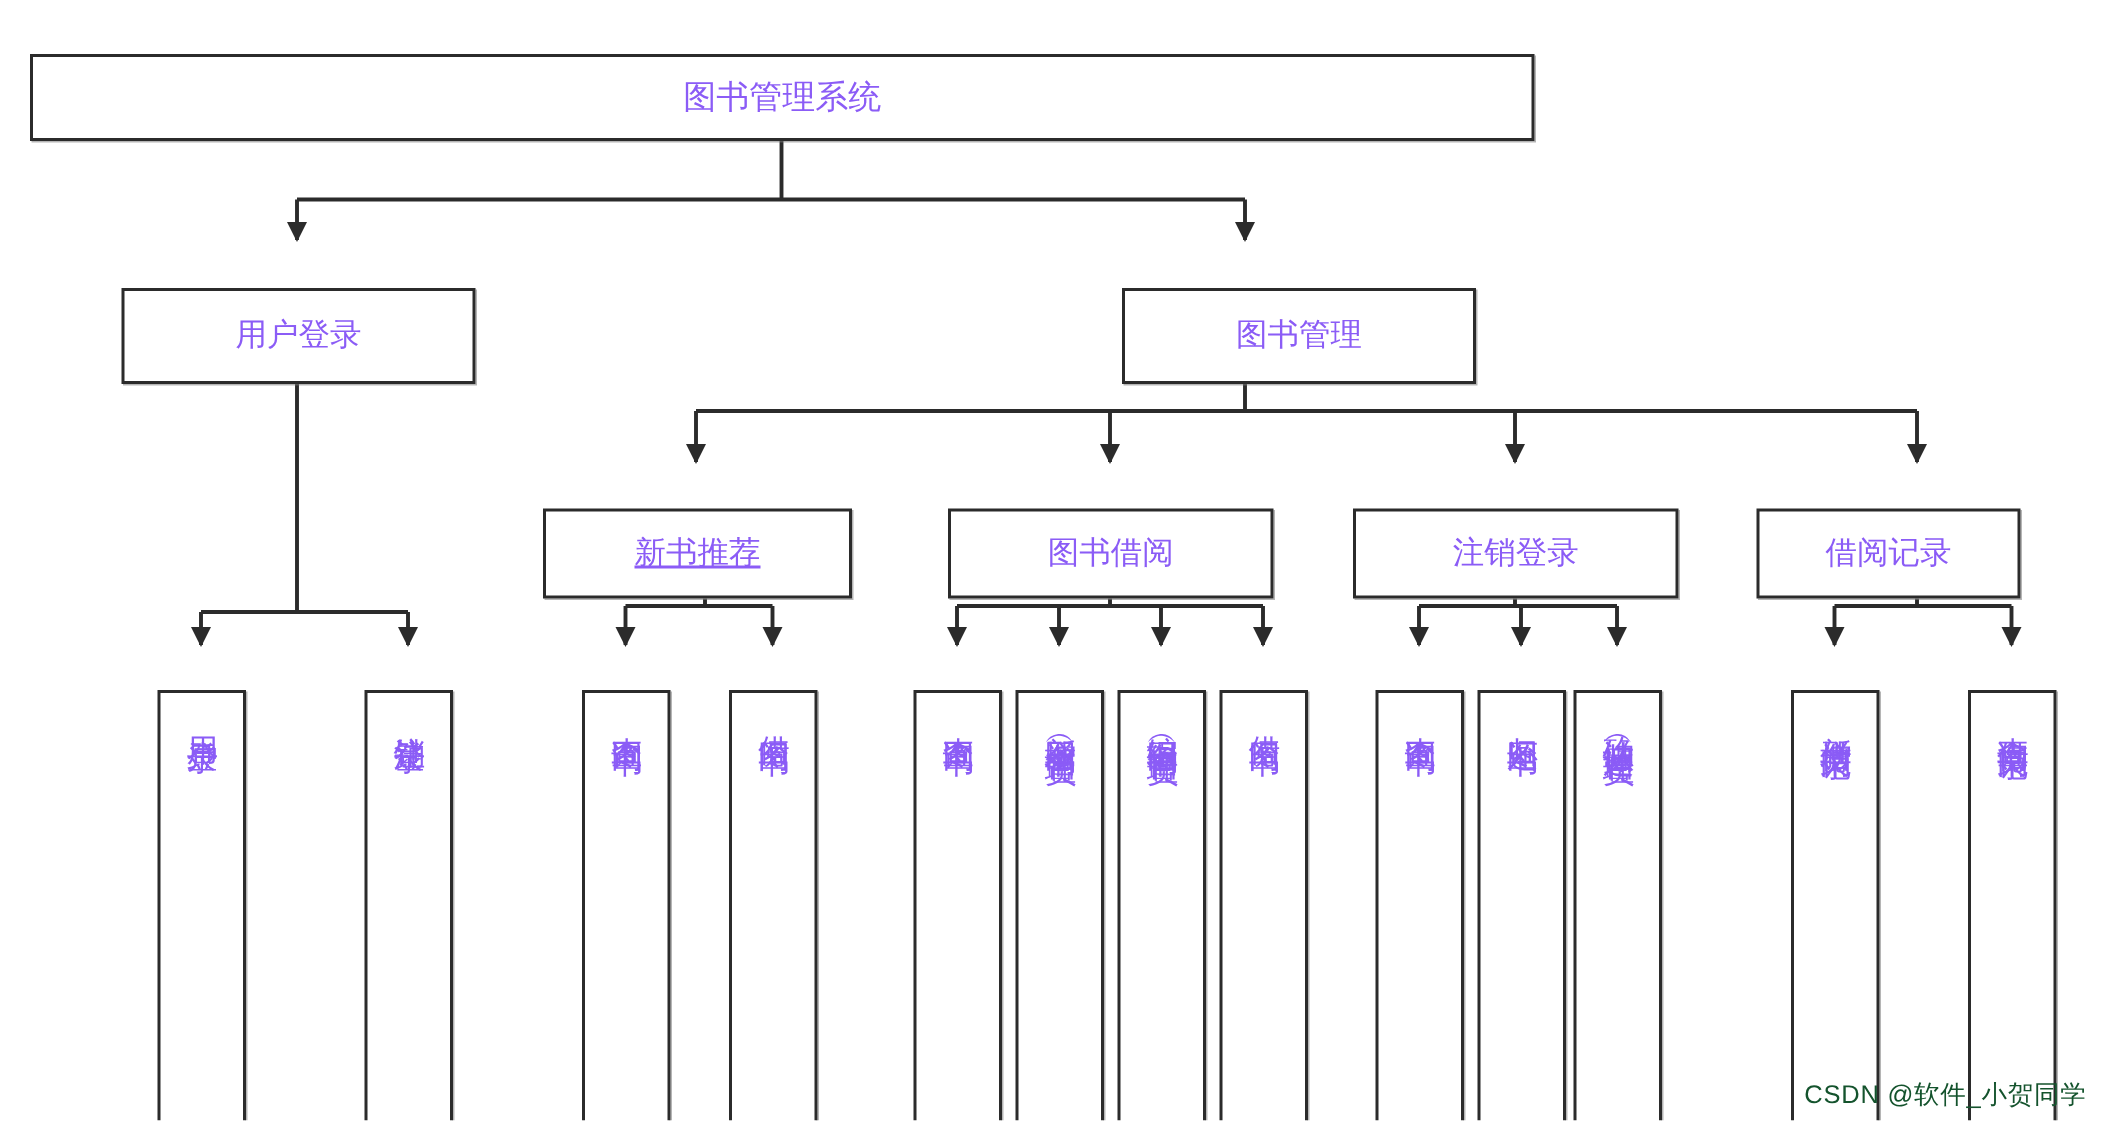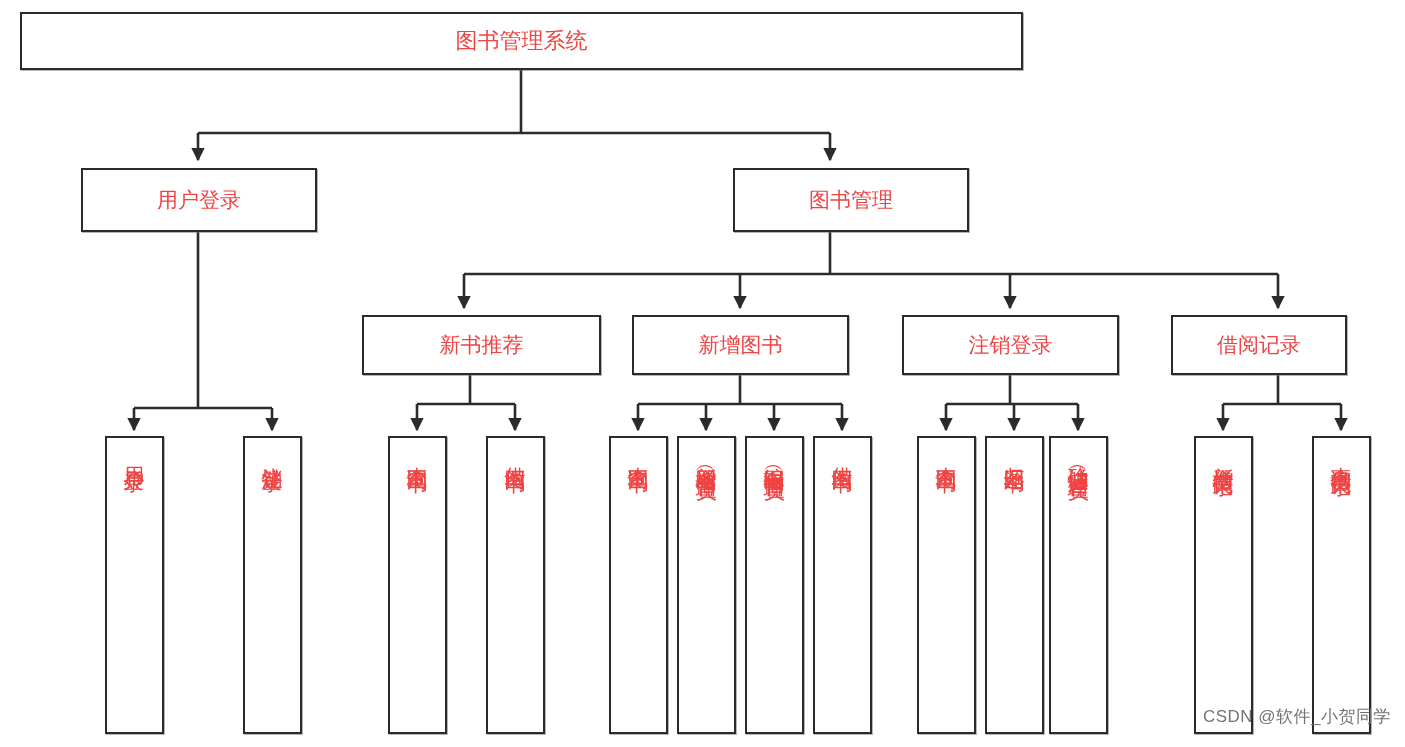--- a/index.html
+++ b/index.html
@@ -21,22 +21,23 @@
     pointer-events:none;
   }
   .node{
     position:absolute;
     box-sizing:border-box;
     background:#ffffff;
     border:2px solid #2b2b2b;
     display:flex;
     align-items:center;
     justify-content:center;
-    color:#ef4444;
+    color:#8b5cf6;
     box-shadow:1px 1px 0 rgba(120,120,120,.55);
+    margin-top:24px;
   }
   .node .label{
     display:block;
     text-align:center;
     line-height:1.12;
     white-space:pre-line;
   }
   .node.h{               
     font-size:21px;
   }
@@ -51,23 +52,23 @@
   .node.v .label{
     writing-mode:vertical-rl;
     text-orientation:upright;
     letter-spacing:2px;
     line-height:1;
     white-space:nowrap;
   }
   .watermark{
     position:absolute;
     right:14px;
-    bottom:19px;
+    bottom:6px;
     font-size:17px;
-    color:#737373;
+    color:#14532d;
     letter-spacing:.5px;
     user-select:none;
     white-space:nowrap;
   }
 </style>
 </head>
 <body>
 
 <div id="canvas">
 
@@ -121,29 +122,29 @@
     </g>
   </svg>
 
   <div class="node title" style="left:20px;top:12px;width:1003px;height:58px;">
     <span class="label">图书管理系统</span>
   </div>
 
   <div class="node h" style="left:81px;top:168px;width:236px;height:64px;">
     <span class="label">用户登录</span>
   </div>
-  <div class="node h" style="left:733px;top:168px;width:236px;height:64px;">
+  <div class="node h" style="left:748px;top:168px;width:236px;height:64px;">
     <span class="label">图书管理</span>
   </div>
 
-  <div class="node h" style="left:362px;top:315px;width:239px;height:60px;">
+  <div class="node h" style="left:362px;top:315px;width:206px;height:60px;text-decoration:underline;">
     <span class="label">新书推荐</span>
   </div>
   <div class="node h" style="left:632px;top:315px;width:217px;height:60px;">
-    <span class="label">新增图书</span>
+    <span class="label">图书借阅</span>
   </div>
   <div class="node h" style="left:902px;top:315px;width:217px;height:60px;">
     <span class="label">注销登录</span>
   </div>
   <div class="node h" style="left:1171px;top:315px;width:176px;height:60px;">
     <span class="label">借阅记录</span>
   </div>
 
   <div class="node v" style="left:105px;top:436px;width:59px;height:298px;">
     <span class="label">用户登录</span>

